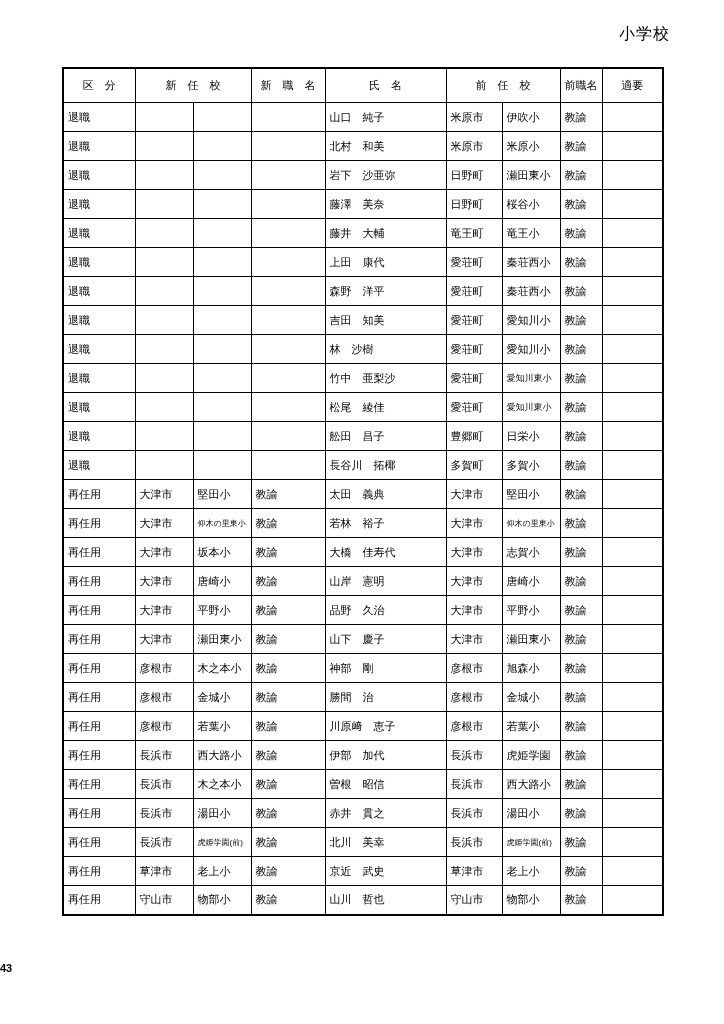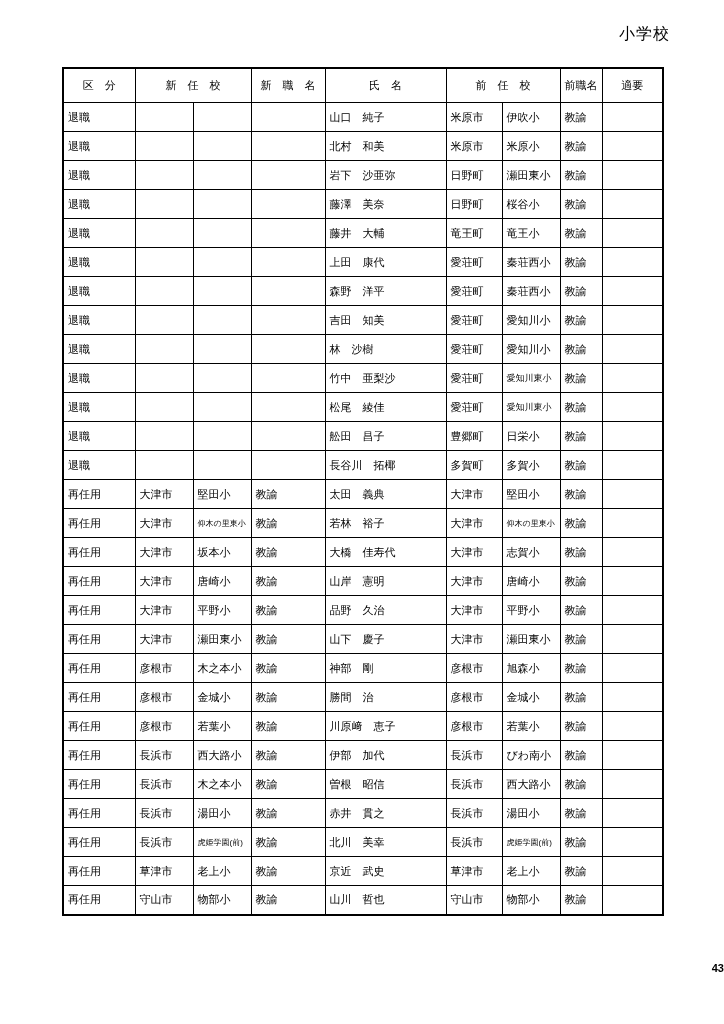--- a/index.html
+++ b/index.html
@@ -26,21 +26,21 @@
     vertical-align:middle;
   }
   table.personnel th{
     text-align:center;padding:9px 2px;
   }
   table.personnel td{
     text-align:left;padding:0 4px;
   }
   .page-number{
     position:absolute;left:0;right:0;top:962px;
-    text-align:right;font-size:11px;font-weight:bold;
+    text-align:left;font-size:11px;font-weight:bold;
   }
 </style>
 </head>
 <body>
 
 <div class="corner-label">小学校</div>
 
 <div class="table-wrap">
   <table class="personnel">
     <colgroup>
@@ -330,21 +330,21 @@
     <td></td>
   </tr>
 
   <tr>
     <td>再任用</td>
     <td>長浜市</td>
     <td>西大路小</td>
     <td>教諭</td>
     <td>伊部　加代</td>
     <td>長浜市</td>
-    <td>びわ南小</td>
+    <td>虎姫学園</td>
     <td>教諭</td>
     <td></td>
   </tr>
 
   <tr>
     <td>再任用</td>
     <td>長浜市</td>
     <td>木之本小</td>
     <td>教諭</td>
     <td>曽根　昭信</td>

